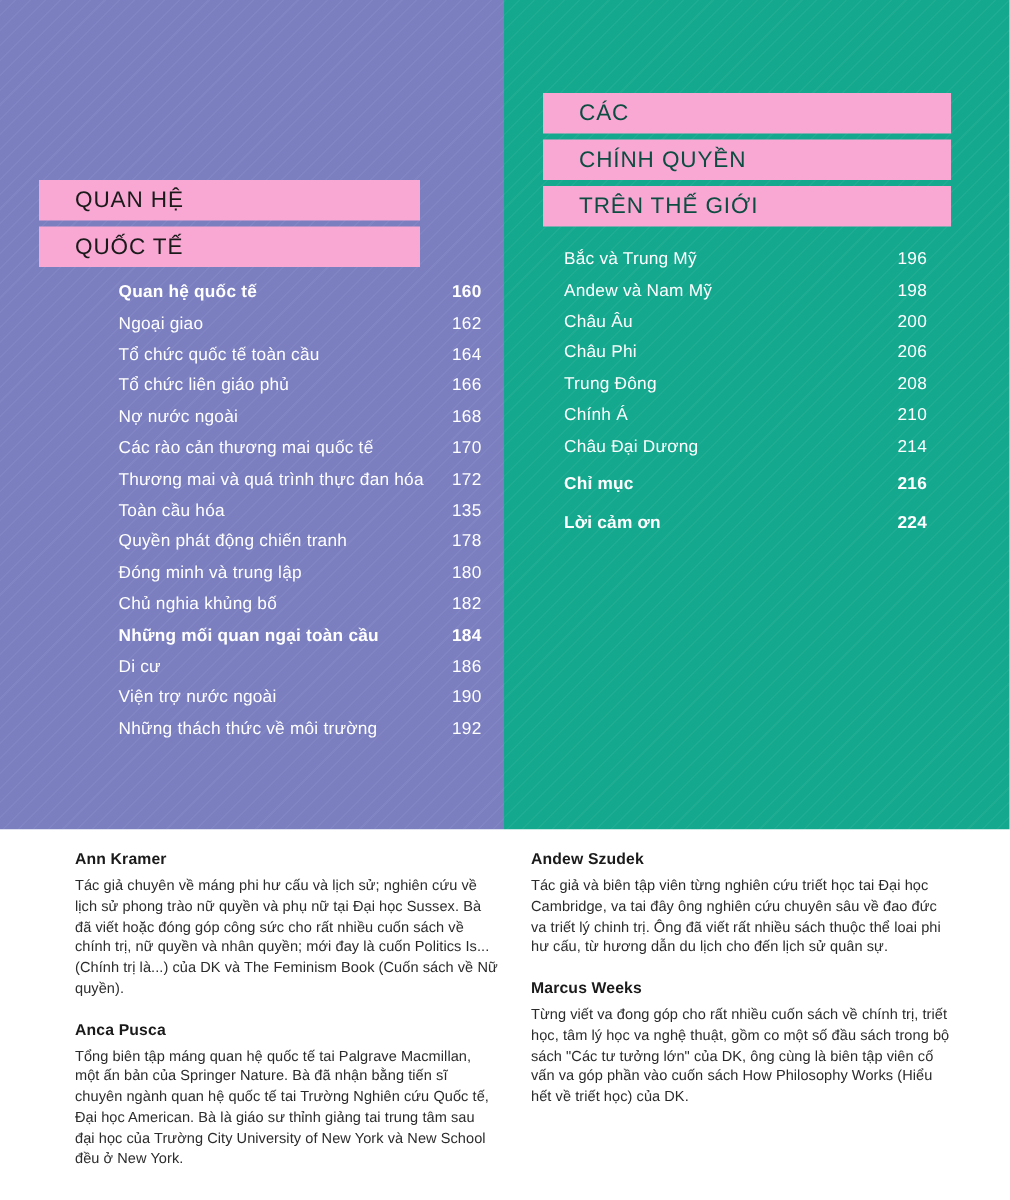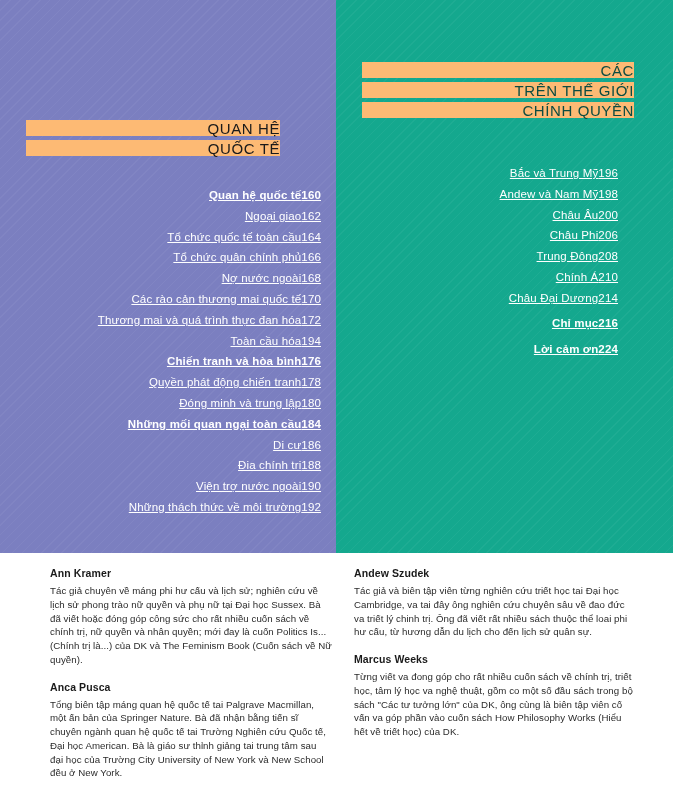--- a/index.html
+++ b/index.html
@@ -51,28 +51,27 @@
   }
   
   .heading-block {
     position: absolute;
     z-index: 3;
   }
   .heading-left  { left: 26px; top: 120px; width: 254px; }
   .heading-right { left: 26px; top: 62px; width: 272px; }
 
   .bar {
-    background: #fdba74;
-    height: 16px;
+    background: #f9a8d4;
+    height: 27px;
     margin-bottom: 4px;
     display: flex;
     align-items: center;
     padding-left: 24px;
     box-sizing: border-box;
-    justify-content: flex-end;
   }
   .bar span {
     font-size: 15px;
     letter-spacing: 0.6px;
     color: #1a1a1a;
     font-family: "Liberation Sans", sans-serif;
   }
 
   
   .toc {
@@ -80,25 +79,24 @@
     z-index: 3;
     color: #ffffff;
     font-size: 11.5px;
     line-height: 1;
   }
   .toc-left  { left: 50px; top: 190px; width: 242px; margin-left: 29px; }
   .toc-right { left: 376px; top: 168px; width: 242px; }
 
   .toc-row {
     display: flex;
-    justify-content: flex-end;
+    justify-content: space-between;
     align-items: baseline;
     margin-bottom: 9.3px;
     white-space: nowrap;
-    text-decoration: underline;
   }
   .toc-row .t { letter-spacing: 0.15px; }
   .toc-row .p { letter-spacing: 0.15px; }
   .toc-row.bold .t,
   .toc-row.bold .p { font-weight: bold; }
   .toc-row.spacer-before { margin-top: 14px; }
 
   
   .bios {
     position: absolute;
@@ -154,84 +152,80 @@
       </div>
     <div class="toc-row">
         <span class="t">Ngoại giao</span>
         <span class="p">162</span>
       </div>
     <div class="toc-row">
         <span class="t">Tổ chức quốc tế toàn cầu</span>
         <span class="p">164</span>
       </div>
     <div class="toc-row">
-        <span class="t">Tổ chức quân chính phủ</span>
+        <span class="t">Tổ chức liên giáo phủ</span>
         <span class="p">166</span>
       </div>
     <div class="toc-row">
         <span class="t">Nợ nước ngoài</span>
         <span class="p">168</span>
       </div>
     <div class="toc-row">
         <span class="t">Các rào cản thương mai quốc tế</span>
         <span class="p">170</span>
       </div>
     <div class="toc-row">
         <span class="t">Thương mai và quá trình thực đan hóa</span>
         <span class="p">172</span>
       </div>
     <div class="toc-row">
         <span class="t">Toàn cầu hóa</span>
-        <span class="p">194</span>
-      </div>
-    <div class="toc-row bold">
-        <span class="t">Chiến tranh và hòa bình</span>
-        <span class="p">176</span>
+        <span class="p">135</span>
       </div>
     <div class="toc-row">
         <span class="t">Quyền phát động chiến tranh</span>
         <span class="p">178</span>
       </div>
     <div class="toc-row">
         <span class="t">Đóng minh và trung lập</span>
         <span class="p">180</span>
+      </div>
+    <div class="toc-row">
+        <span class="t">Chủ nghia khủng bố</span>
+        <span class="p">182</span>
       </div>
     <div class="toc-row bold">
         <span class="t">Những mối quan ngại toàn cầu</span>
         <span class="p">184</span>
       </div>
     <div class="toc-row">
         <span class="t">Di cư</span>
         <span class="p">186</span>
       </div>
     <div class="toc-row">
-        <span class="t">Địa chính trị</span>
-        <span class="p">188</span>
-      </div>
-    <div class="toc-row">
         <span class="t">Viện trợ nước ngoài</span>
         <span class="p">190</span>
       </div>
     <div class="toc-row">
         <span class="t">Những thách thức về môi trường</span>
         <span class="p">192</span>
       </div>
   </div>
 
   <div class="panel panel-right"></div>
 
   <div class="heading-block heading-right" style="left:362px;">
     <div class="bar">
       <span style="color:#0d4c41">CÁC</span>
     </div>
     <div class="bar">
+      <span style="color:#0d4c41">CHÍNH QUYỀN</span>
+    </div>
+    <div class="bar">
       <span style="color:#0d4c41">TRÊN THẾ GIỚI</span>
-    </div>
-    <div class="bar">
-      <span style="color:#0d4c41">CHÍNH QUYỀN</span>
     </div>
   </div>
 
   <div class="toc toc-right">
     <div class="toc-row">
         <span class="t">Bắc và Trung Mỹ</span>
         <span class="p">196</span>
       </div>
     <div class="toc-row">
         <span class="t">Andew và Nam Mỹ</span>

